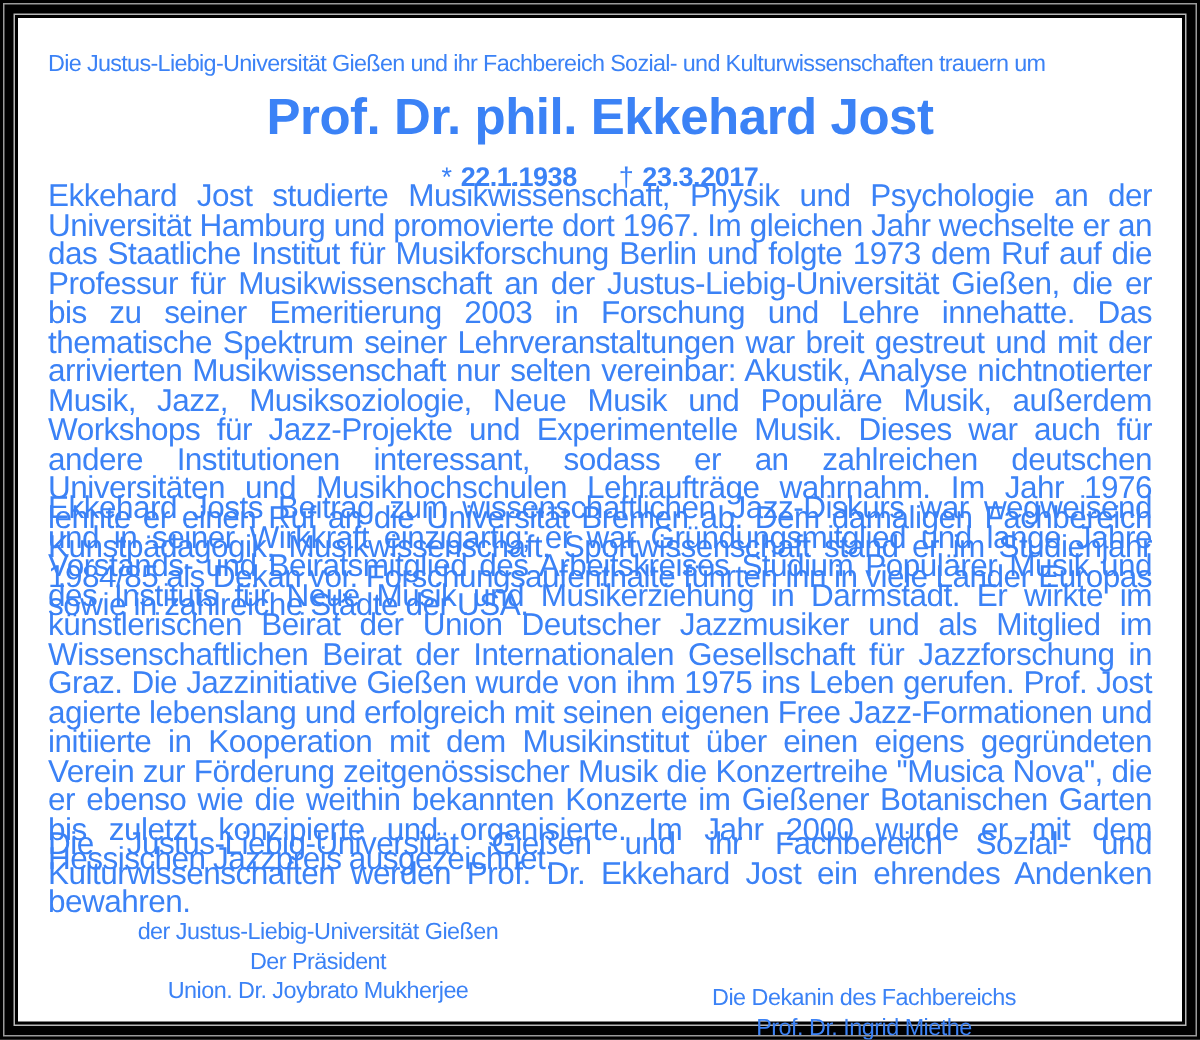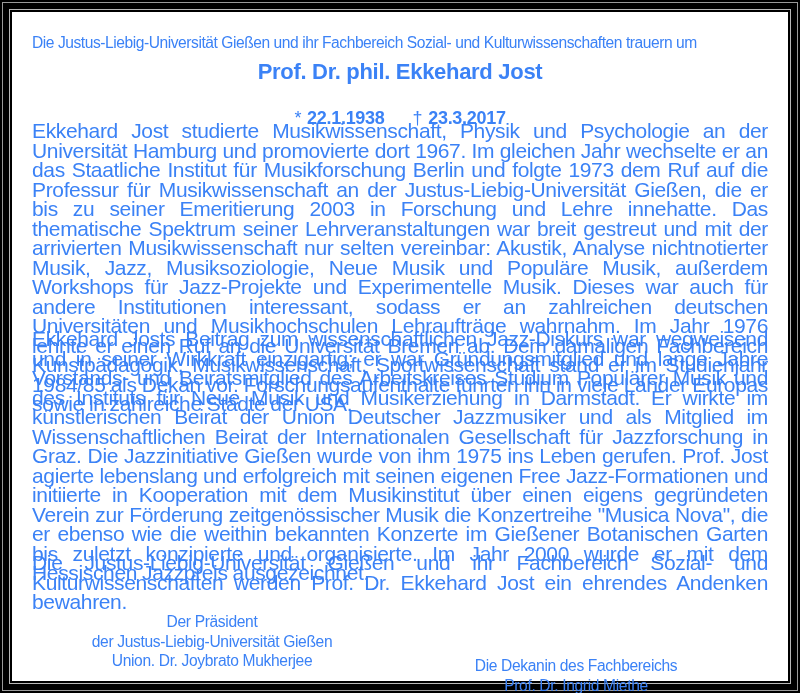--- a/index.html
+++ b/index.html
@@ -45,21 +45,21 @@
       left: 20px; top: 22px;
       font-size: 15.6px;
       letter-spacing: -0.45px;
       white-space: nowrap;
       transform-origin: left top;
     }
     .name {
       position: absolute;
       left: 0; right: 0; top: 47px;
       text-align: center;
-      font-size: 22px;
+      font-size: 34px;
       font-weight: bold;
       letter-spacing: -0.3px;
     }
     .dates {
       position: absolute;
       left: 0; right: 0; top: 96px;
       text-align: center;
       font-size: 18px;
       font-weight: bold;
       letter-spacing: -0.3px;
@@ -116,22 +116,22 @@
     <div class="dates">
       <span class="sym">*</span><span>22.1.1938</span><span class="gap"></span><span class="sym">†</span><span>23.3.2017</span>
     </div>
 
     <div class="body-text para1">Ekkehard Jost studierte Musikwissenschaft, Physik und Psychologie an der Universität Hamburg und pro­movierte dort 1967. Im gleichen Jahr wechselte er an das Staatliche Institut für Musikforschung Berlin und folgte 1973 dem Ruf auf die Professur für Musikwissenschaft an der Justus-Liebig-Universität Gießen, die er bis zu seiner Emeritierung 2003 in Forschung und Lehre innehatte. Das thematische Spektrum seiner Lehrveranstaltungen war breit gestreut und mit der arrivierten Musikwissenschaft nur selten vereinbar: Akustik, Analyse nichtnotierter Musik, Jazz, Musiksoziologie, Neue Musik und Populäre Musik, außerdem Workshops für Jazz-Projekte und Experimentelle Musik. Dieses war auch für andere Institutionen interessant, sodass er an zahlreichen deutschen Universitäten und Musikhochschulen Lehraufträge wahr­nahm. Im Jahr 1976 lehnte er einen Ruf an die Universität Bremen ab. Dem damaligen Fachbereich Kunstpädagogik, Musikwissenschaft, Sportwissenschaft stand er im Studienjahr 1984/85 als Dekan vor. Forschungsaufenthalte führten ihn in viele Länder Europas sowie in zahlreiche Städte der USA.</div>
     <div class="body-text para2">Ekkehard Josts Beitrag zum wissenschaftlichen Jazz-Diskurs war wegweisend und in seiner Wirkkraft ein­zigartig; er war Gründungsmitglied und lange Jahre Vorstands- und Beiratsmitglied des Arbeitskreises Studium Populärer Musik und des Instituts für Neue Musik und Musikerziehung in Darmstadt. Er wirkte im künstlerischen Beirat der Union Deutscher Jazzmusiker und als Mitglied im Wissenschaftlichen Beirat der Internationalen Gesellschaft für Jazzforschung in Graz. Die Jazzinitiative Gießen wurde von ihm 1975 ins Leben gerufen. Prof. Jost agierte lebenslang und erfolgreich mit seinen eigenen Free Jazz-Formationen und initiierte in Kooperation mit dem Musikinstitut über einen eigens gegründeten Verein zur Förderung zeitgenössischer Musik die Konzertreihe "Musica Nova", die er ebenso wie die weithin bekannten Konzerte im Gießener Botanischen Garten bis zuletzt konzipierte und organisierte. Im Jahr 2000 wurde er mit dem Hessischen Jazzpreis ausgezeichnet.</div>
     <div class="body-text para3">Die Justus-Liebig-Universität Gießen und ihr Fachbereich Sozial- und Kulturwissenschaften werden Prof. Dr. Ekkehard Jost ein ehrendes Andenken bewahren.</div>
 
     <div class="signatures">
       <div class="sig sig-left">
+        <div>der Justus-Liebig-Universität Gießen</div>
         <div>Der Präsident</div>
-        <div>der Justus-Liebig-Universität Gießen</div>
         <div>Union. Dr. Joybrato Mukherjee</div>
       </div>
       <div class="sig sig-right">
         <div>Die Dekanin des Fachbereichs</div>
         <div>Prof. Dr. Ingrid Miethe</div>
       </div>
     </div>
   </div>
 </div>
 

